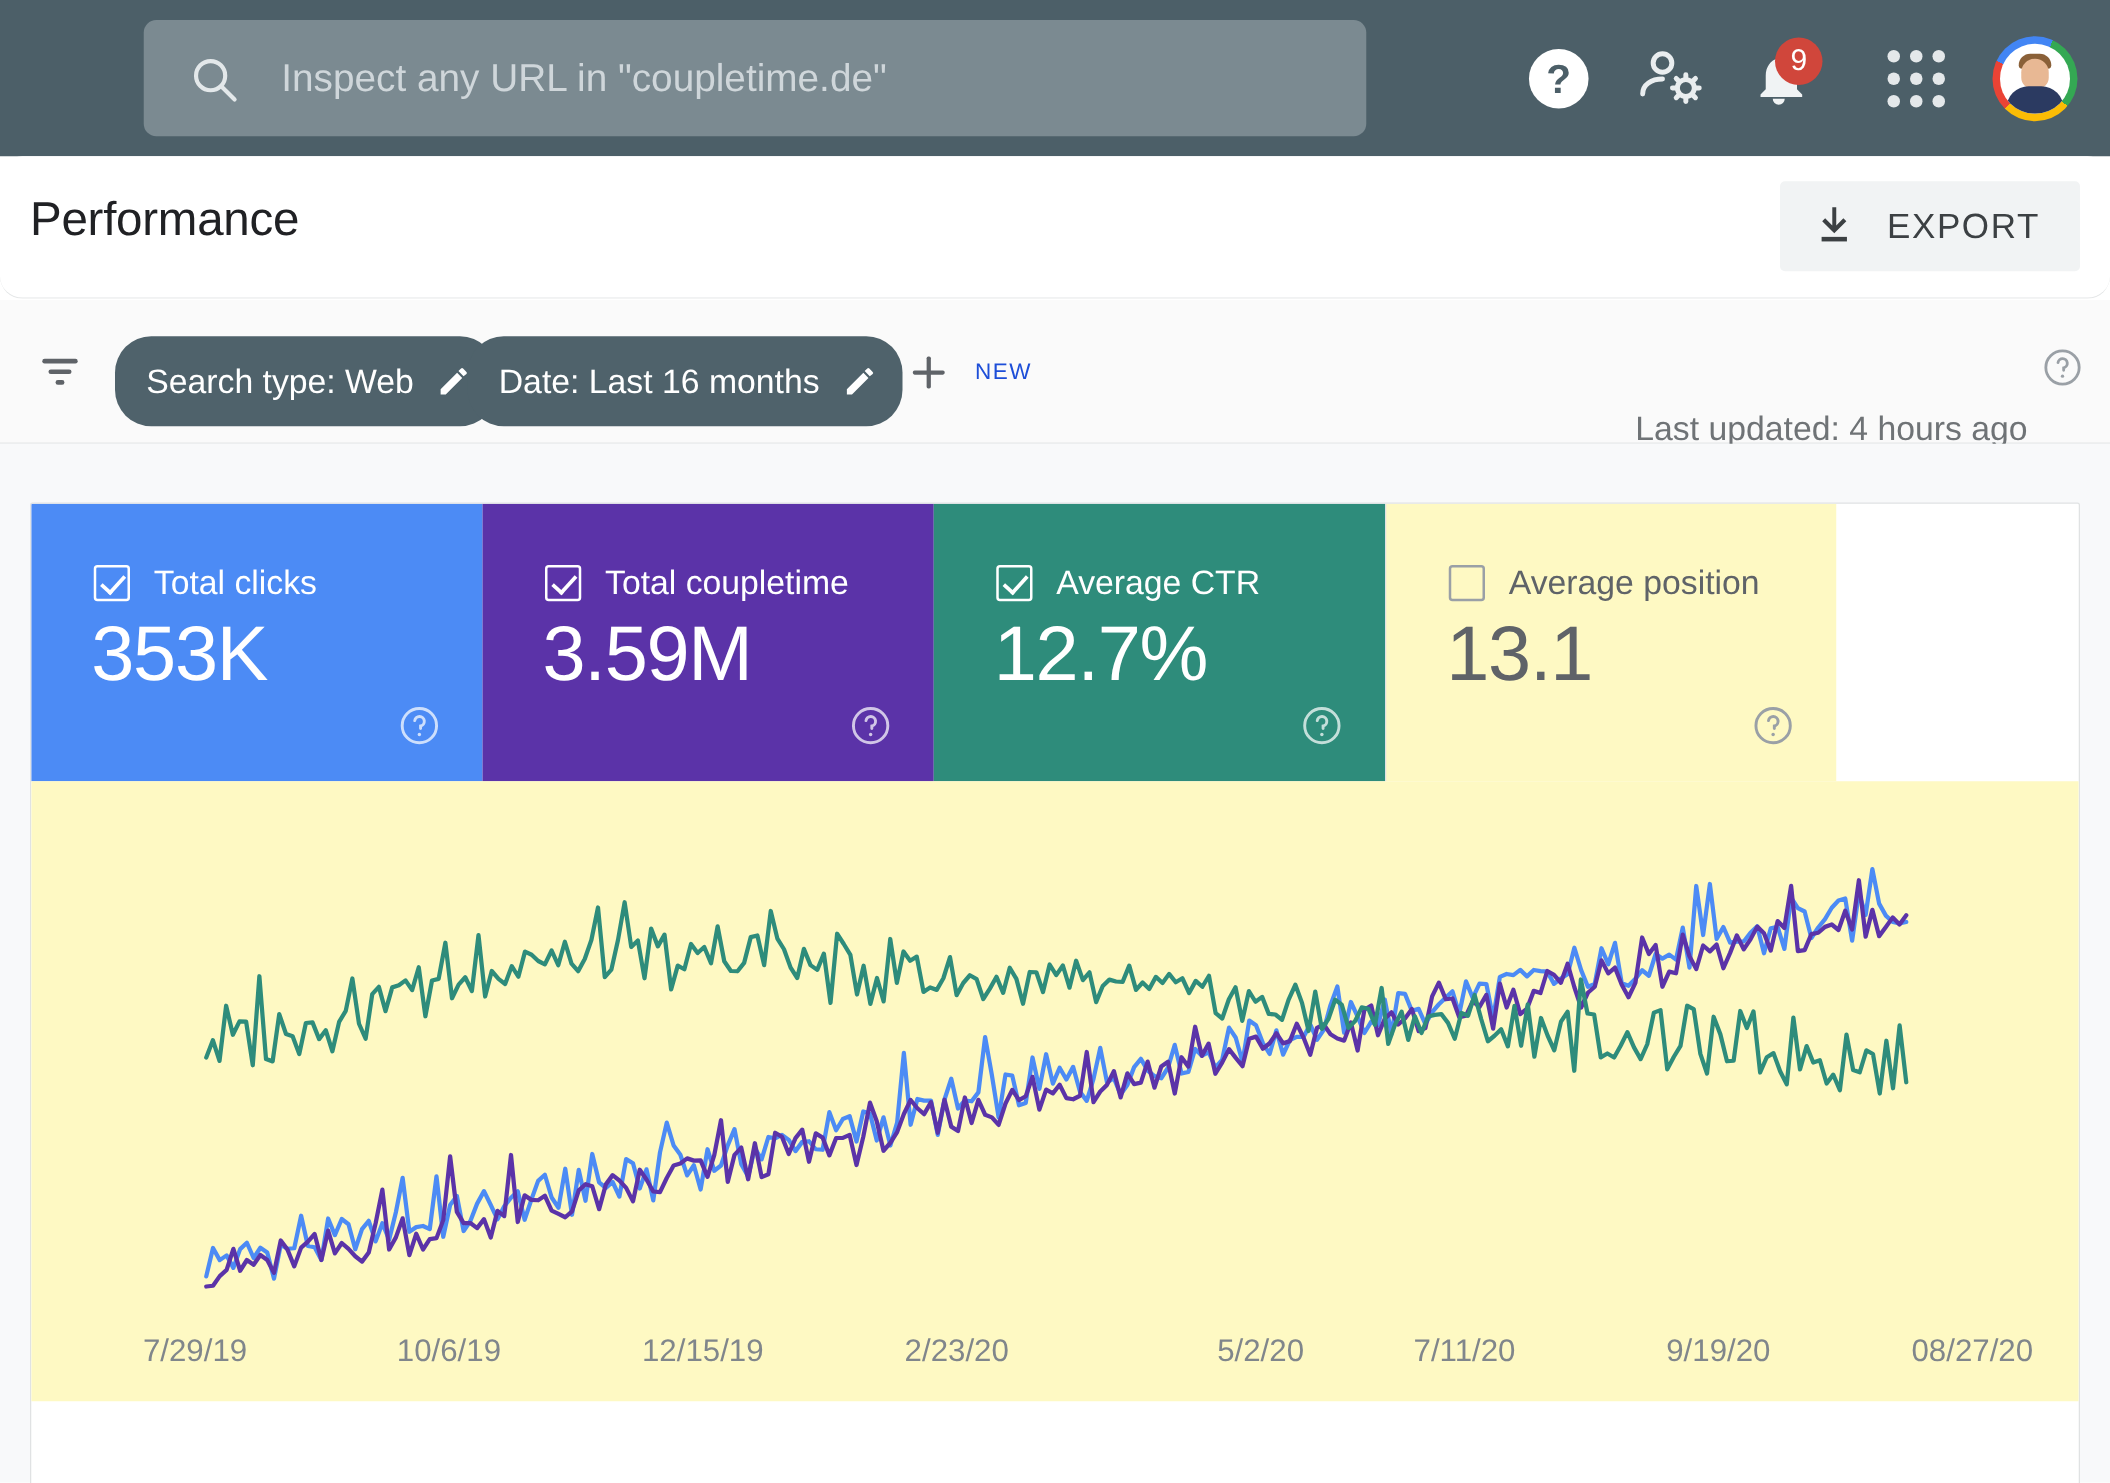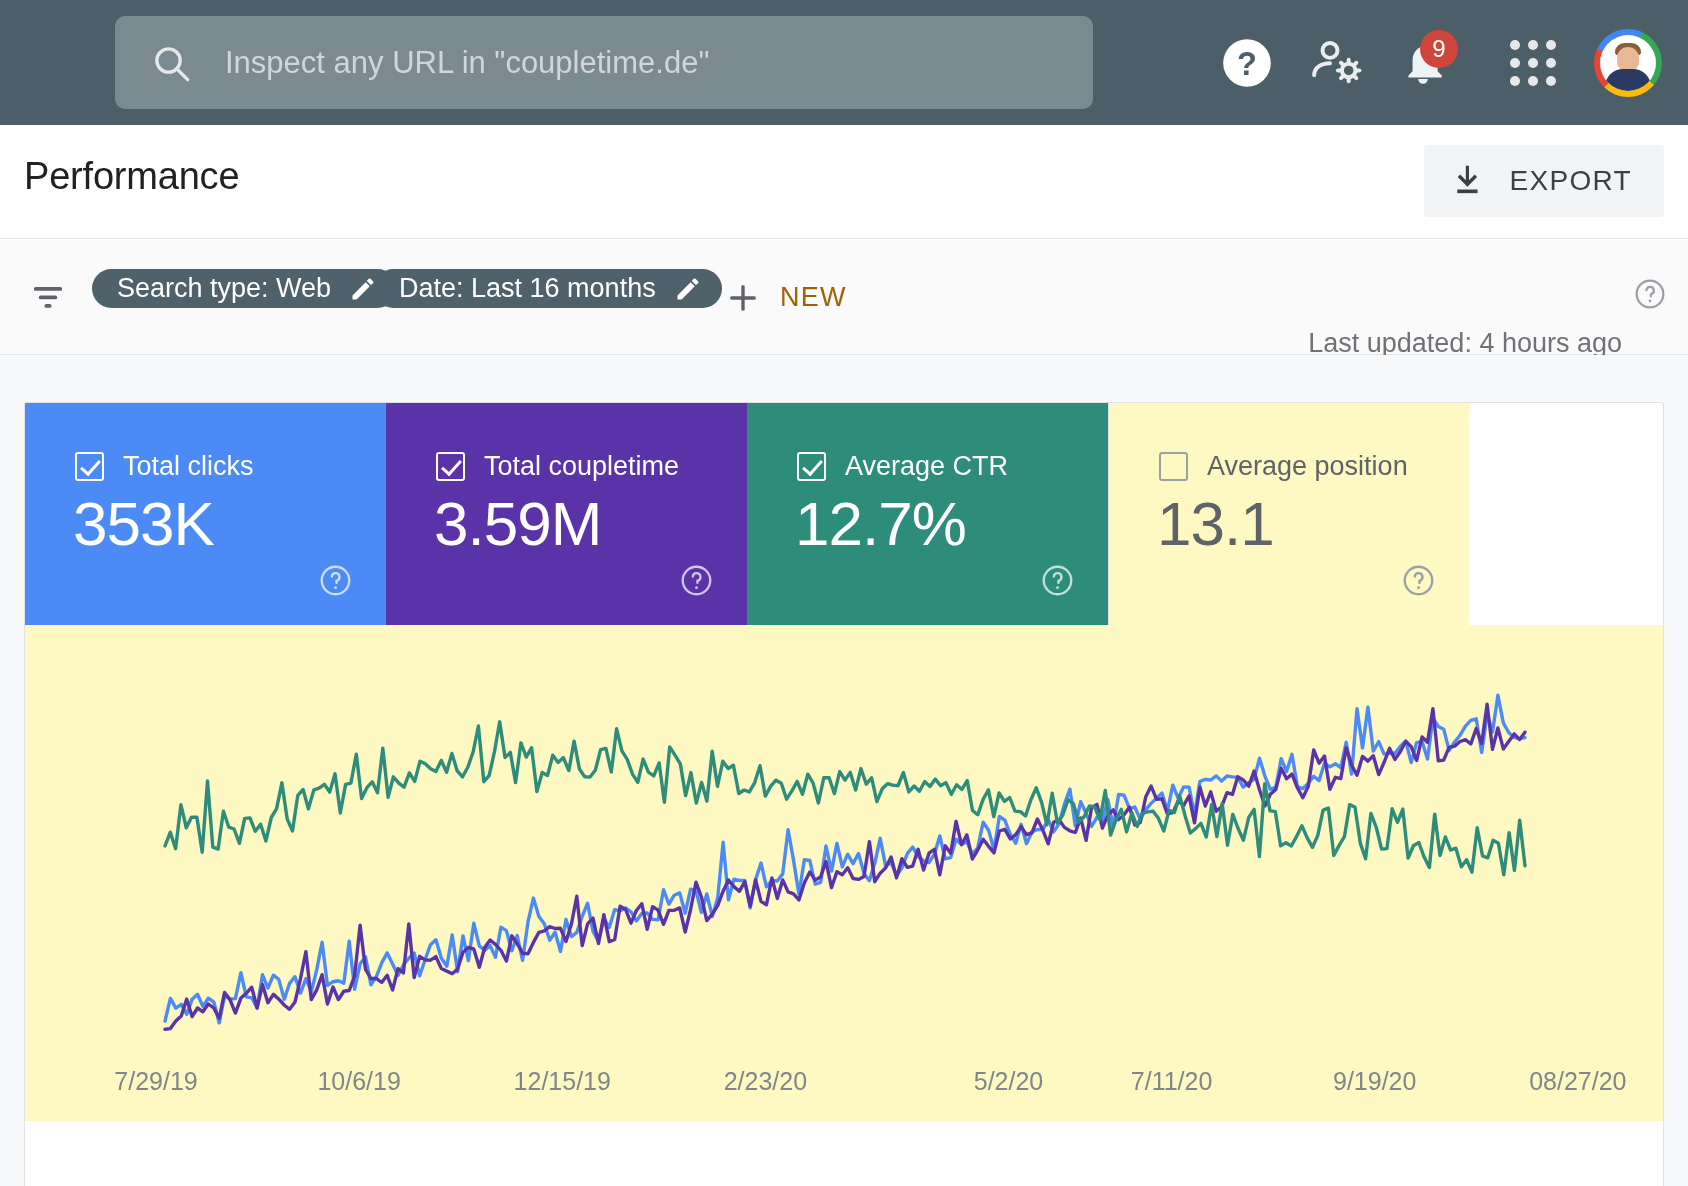--- a/index.html
+++ b/index.html
@@ -136,20 +136,21 @@
     background: #2B3A61;
   }
 
   
   .titlebar {
     position: absolute;
     top: 125px; left: 0;
     width: 1688px; height: 114px;
     background: #ffffff;
     border-bottom: 1px solid #E3E5E6;
+    border-radius: 18px;
   }
   .page-title {
     position: absolute;
     left: 24px; top: 30px;
     font-size: 38px;
     color: #202124;
     font-weight: normal;
     letter-spacing: -0.2px;
   }
   .export-btn {
@@ -180,21 +181,21 @@
   }
   .filter-icon {
     position: absolute;
     left: 30px; top: 40px;
     width: 36px; height: 34px;
     cursor: pointer;
   }
   .chip {
     position: absolute;
     top: 29px;
-    height: 39px;
+    height: 72px;
     background: #4F626B;
     border-radius: 29px;
     display: flex; align-items: center;
     padding: 0 20px 0 25px;
     gap: 18px;
     cursor: pointer;
   }
   #chip-search-type { left: 92px; }
   #chip-date { left: 374px; }
   .chip-label { color: #ffffff; font-size: 27px; white-space: nowrap; }
@@ -203,21 +204,21 @@
   .new-btn {
     position: absolute;
     left: 712px; top: 29px;
     height: 57px;
     display: flex; align-items: center;
     gap: 20px;
     cursor: pointer;
     padding: 0 14px;
   }
   .plus-icon { width: 34px; height: 34px; }
-  .new-label { font-size: 27px; color: #a16207; letter-spacing: 1.2px; }
+  .new-label { font-size: 18px; color: #1d4ed8; letter-spacing: 1.2px; }
 
   .last-updated {
     position: absolute;
     right: 66px; top: 40px;
     font-size: 27px;
     color: #6F7376;
     white-space: nowrap;
     margin-top: 48px;
   }
   .lu-help {

